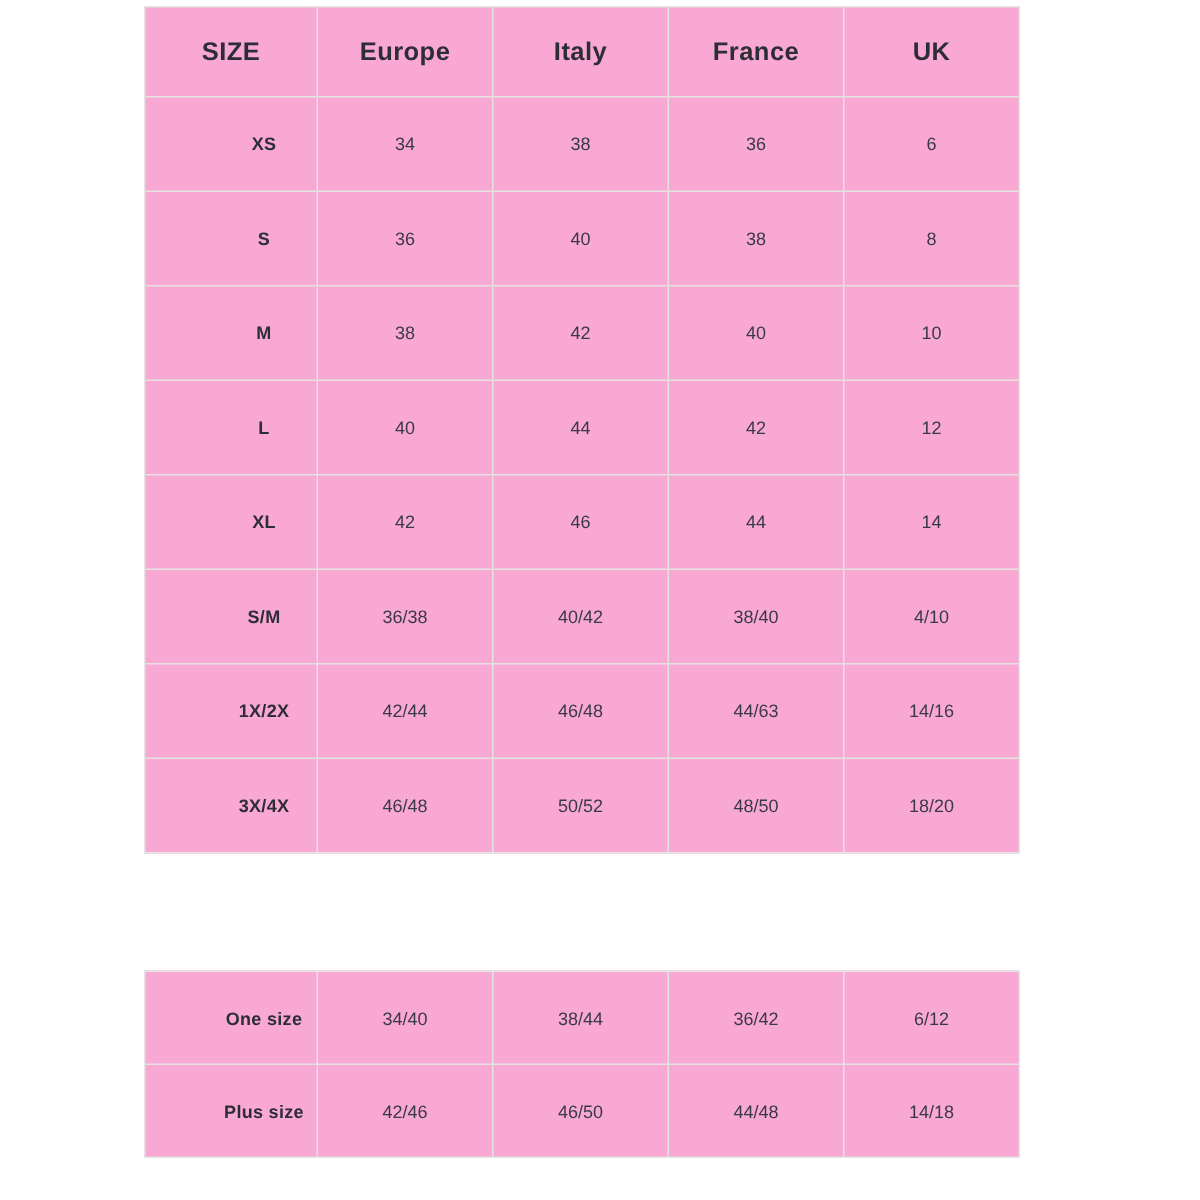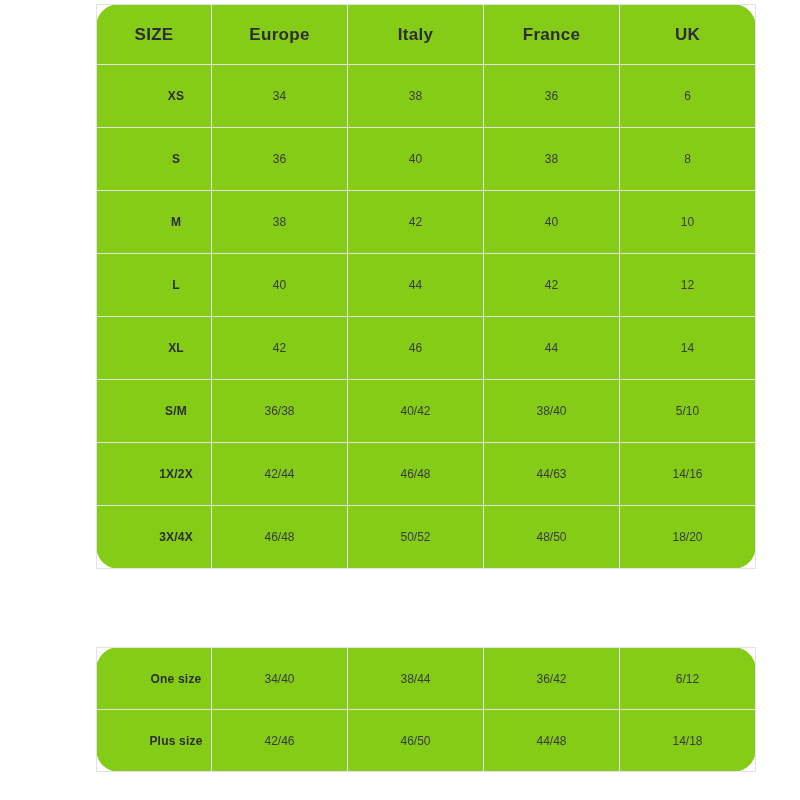--- a/index.html
+++ b/index.html
@@ -10,25 +10,24 @@
   .page {
     position: relative;
     width: 800px;
     height: 800px;
     background: #ffffff;
     font-family: "Liberation Sans", sans-serif;
   }
   table.size-table {
     position: absolute;
     left: 96px;
-    width: 660px;
+    width: 584px;
     border-collapse: collapse;
     table-layout: fixed;
-    background: #84cc16;
-    border-radius: 23px;
+    background: #f9a8d4;
   }
   table.size-table-main { top: 4px; }
   table.size-table-secondary { top: 647px; }
 
   .size-table th,
   .size-table td {
     border: 1px solid #e3e3e3;
     text-align: center;
     vertical-align: middle;
     padding: 0;
@@ -115,21 +114,21 @@
         <td class="val">42</td>
         <td class="val">46</td>
         <td class="val">44</td>
         <td class="val">14</td>
       </tr>
       <tr>
         <td class="rowlabel">S/M</td>
         <td class="val">36/38</td>
         <td class="val">40/42</td>
         <td class="val">38/40</td>
-        <td class="val">5/10</td>
+        <td class="val">4/10</td>
       </tr>
       <tr>
         <td class="rowlabel">1X/2X</td>
         <td class="val">42/44</td>
         <td class="val">46/48</td>
         <td class="val">44/63</td>
         <td class="val">14/16</td>
       </tr>
       <tr>
         <td class="rowlabel">3X/4X</td>

